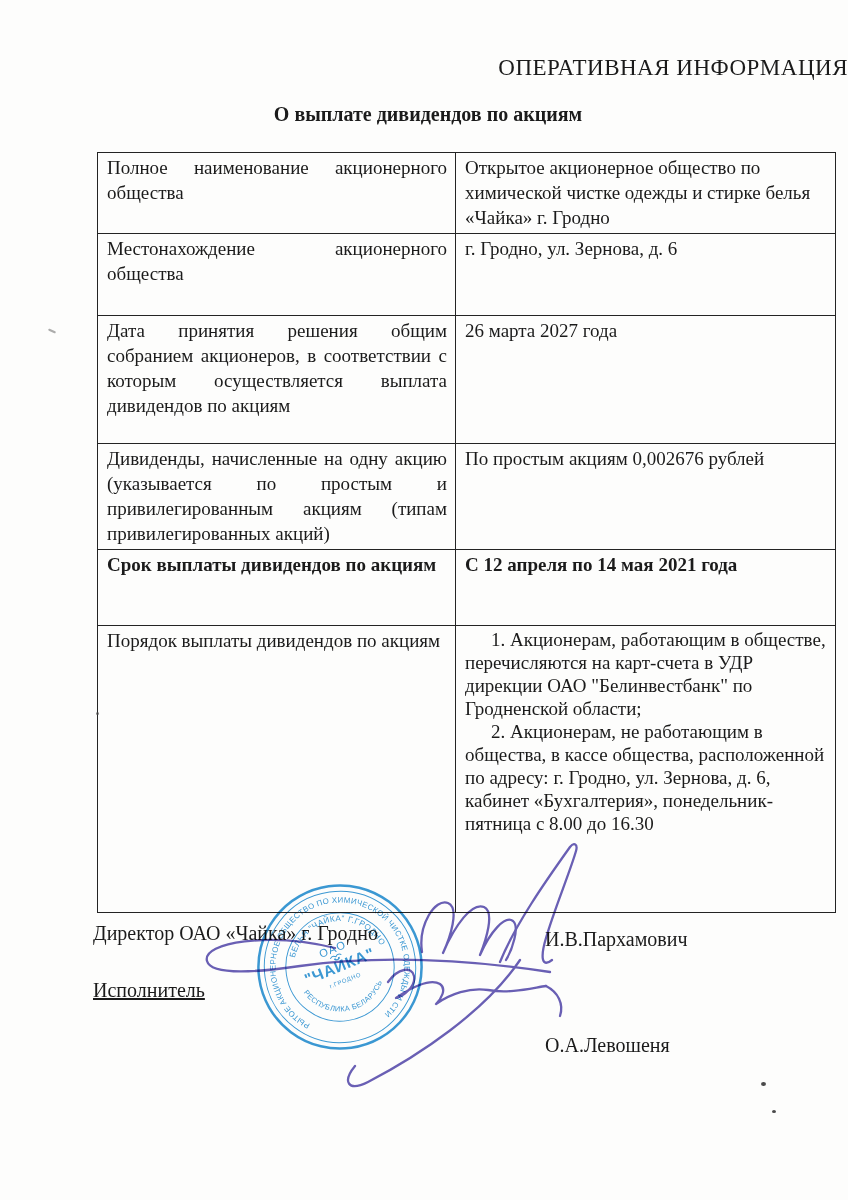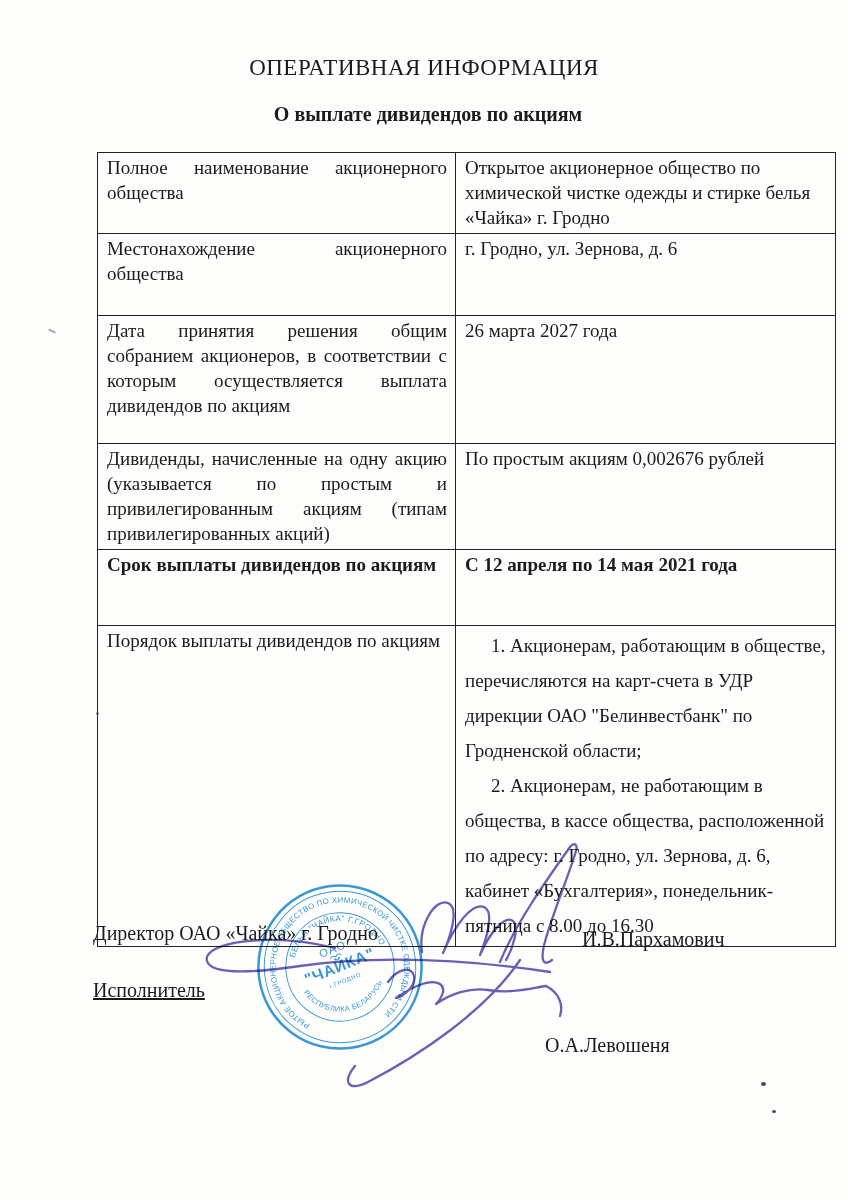--- a/index.html
+++ b/index.html
@@ -7,21 +7,21 @@
     position:relative;
     width:848px;height:1200px;
     margin:0 auto;
     background:#fdfdfc;
     font-family:"Liberation Serif","DejaVu Serif",serif;
     color:#1b1b1b;
     overflow:hidden;
   }
   .doc-title{
     position:absolute;top:55px;left:0;width:848px;
-    text-align:center;font-size:23px;font-weight:normal;
+    text-align:right;font-size:23px;font-weight:normal;
     letter-spacing:0.5px;margin:0;
   }
   .doc-subtitle{
     position:absolute;top:103px;left:4px;width:848px;
     text-align:center;font-size:20px;font-weight:bold;margin:0;
   }
   table.info{
     position:absolute;left:97px;top:152px;
     width:702px;border-collapse:collapse;table-layout:fixed;
   }
@@ -36,24 +36,24 @@
     text-align:justify;text-align-last:left;
     padding-right:38px;
   }
   td.val{width:362px;}
   tr.r1 td{height:74px;}
   tr.r2 td{height:76px;}
   tr.r3 td{height:122px;}
   tr.r4 td{height:95px;}
   tr.r5 td{height:70px;font-weight:bold;}
   tr.r6 td{height:281px;}
-  td.val p{margin:0;text-indent:26px;line-height:35px;}
+  td.val p{margin:0;text-indent:26px;line-height:23px;}
   .sig-line{position:absolute;font-size:20px;white-space:nowrap;}
   .role1{left:93px;top:922px;}
-  .name1{left:545px;top:928px;padding-left:37px;}
+  .name1{left:545px;top:928px;}
   .role2{left:93px;top:979px;text-decoration:underline;}
   .name2{left:545px;top:1034px;}
   .stamp-wrap{
     position:absolute;left:251px;top:878px;width:178px;height:178px;
     transform:rotate(-8deg);
     opacity:0.92;
     mix-blend-mode:multiply;
   }
   .stamp-wrap svg{width:178px;height:178px;}
   .sig-svg{

